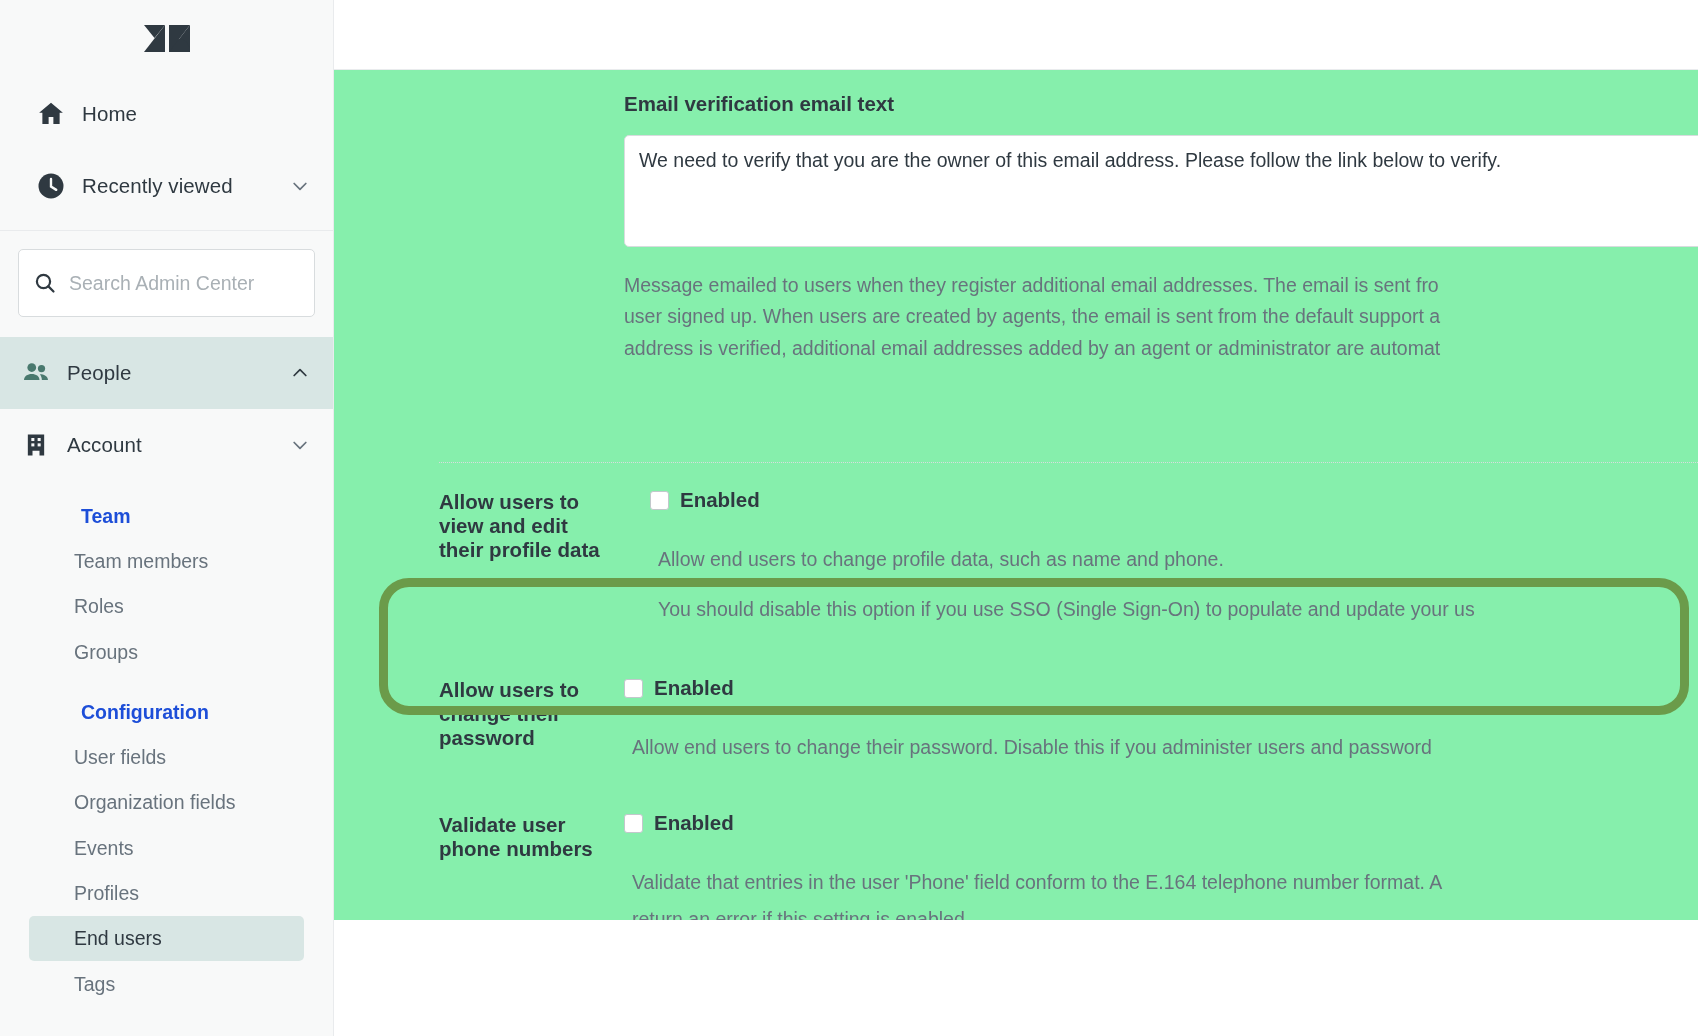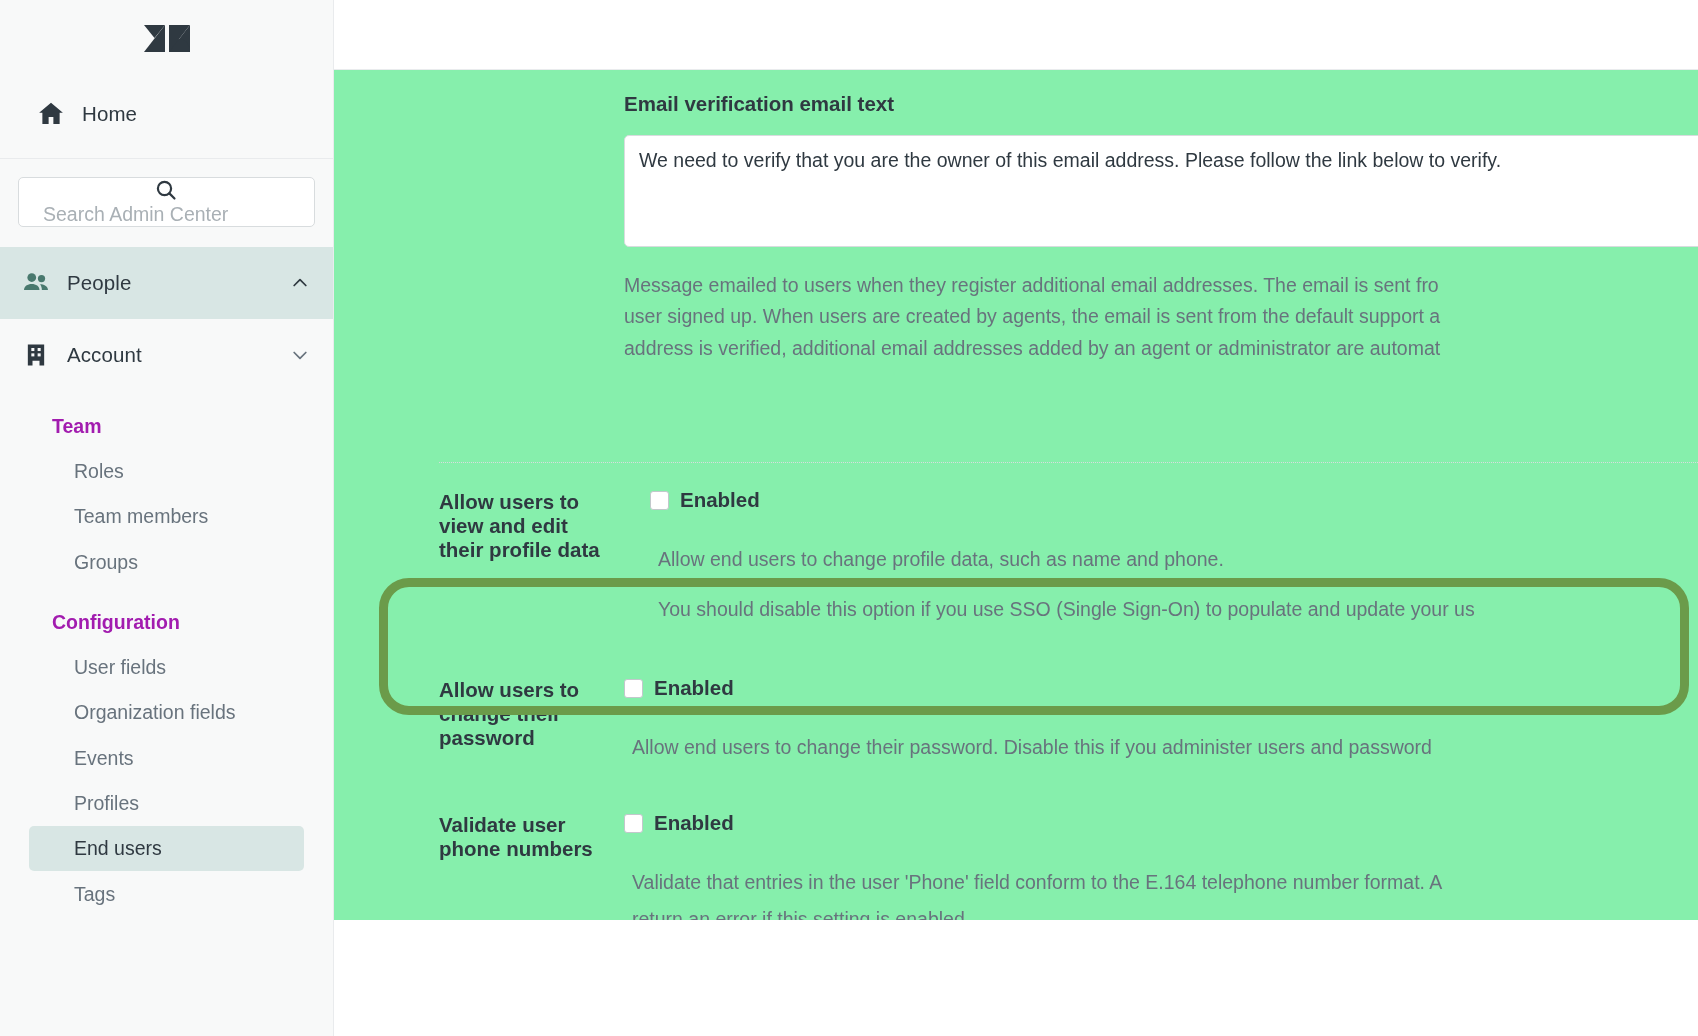--- a/index.html
+++ b/index.html
@@ -77,26 +77,25 @@
   .nav-divider {
     height: 1px;
     background: #e9ebed;
     margin: 0;
   }
 
   .search-wrap { padding: 18px 18px 20px 18px; }
   .search-box {
     display: flex;
     align-items: center;
-    height: 50px;
+    height: 68px;
     border: 1px solid #d8dcde;
     border-radius: 5px;
     background: #ffffff;
     padding: 0 14px;
-    flex-direction: column;
   }
   .search-box .s-icon {
     width: 26px; min-width: 26px;
     display: flex; align-items: center;
     color: #2f3941;
   }
   .search-input {
     border: 0; outline: 0;
     background: transparent;
     font-family: "Liberation Sans", sans-serif;
@@ -104,22 +103,22 @@
     color: #2f3941;
     width: 100%;
     padding-left: 10px;
   }
   .search-input::placeholder { color: #a9b0b5; }
 
   .subnav { padding-top: 14px; }
   .subnav-heading {
     font-size: 19.5px;
     font-weight: 700;
-    color: #a21caf;
-    padding: 10px 0 10px 52px;
+    color: #1d4ed8;
+    padding: 10px 0 10px 81px;
   }
   .subnav-item {
     font-size: 19.5px;
     color: #68737d;
     padding: 9px 0 9px 74px;
     margin: 1px 29px 1px 29px;
     padding-left: 45px;
     border-radius: 5px;
     cursor: pointer;
     line-height: 1.35;
@@ -282,20 +281,34 @@
 
       <div class="nav-row">
         <span class="nav-icon">
           <svg width="30" height="30" viewBox="0 0 24 24" fill="currentColor">
             <path d="M12 3 L2.5 11 h2.6 v9 h5 v-5.6h3.8V20h5v-9h2.6z"></path>
           </svg>
         </span>
         <span class="nav-label">Home</span>
       </div>
 
+      <div class="nav-row">
+        <span class="nav-icon">
+          <svg width="30" height="30" viewBox="0 0 24 24" fill="currentColor">
+            <circle cx="12" cy="12" r="10"></circle>
+            <path d="M12 6.3v6.2l4.2 2.6" stroke="#f8f9f9" stroke-width="1.9" fill="none" stroke-linecap="round"></path>
+          </svg>
+        </span>
+        <span class="nav-label">Recently viewed</span>
+        <span class="chev">
+          <svg width="20" height="20" viewBox="0 0 24 24" fill="none" stroke="currentColor" stroke-width="2.1" stroke-linecap="round" stroke-linejoin="round">
+              <polyline points="5,9 12,16 19,9"></polyline>
+            </svg>
+        </span>
+      </div>
     </div>
 
     <div class="nav-divider"></div>
 
     <div class="search-wrap">
       <div class="search-box">
         <span class="s-icon">
           <svg width="24" height="24" viewBox="0 0 24 24" fill="none" stroke="currentColor" stroke-width="2.2" stroke-linecap="round">
               <circle cx="10.5" cy="10.5" r="6.6"></circle>
               <line x1="15.4" y1="15.4" x2="20.5" y2="20.5"></line>
@@ -337,22 +350,22 @@
         <span class="chev">
           <svg width="20" height="20" viewBox="0 0 24 24" fill="none" stroke="currentColor" stroke-width="2.1" stroke-linecap="round" stroke-linejoin="round">
               <polyline points="5,9 12,16 19,9"></polyline>
             </svg>
         </span>
       </div>
     </div>
 
     <div class="subnav">
       <div class="subnav-heading">Team</div>
+      <div class="subnav-item">Team members</div>
       <div class="subnav-item">Roles</div>
-      <div class="subnav-item">Team members</div>
       <div class="subnav-item">Groups</div>
 
       <div class="subnav-gap"></div>
 
       <div class="subnav-heading">Configuration</div>
       <div class="subnav-item">User fields</div>
       <div class="subnav-item">Organization fields</div>
       <div class="subnav-item">Events</div>
       <div class="subnav-item">Profiles</div>
       <div class="subnav-item selected">End users</div>

